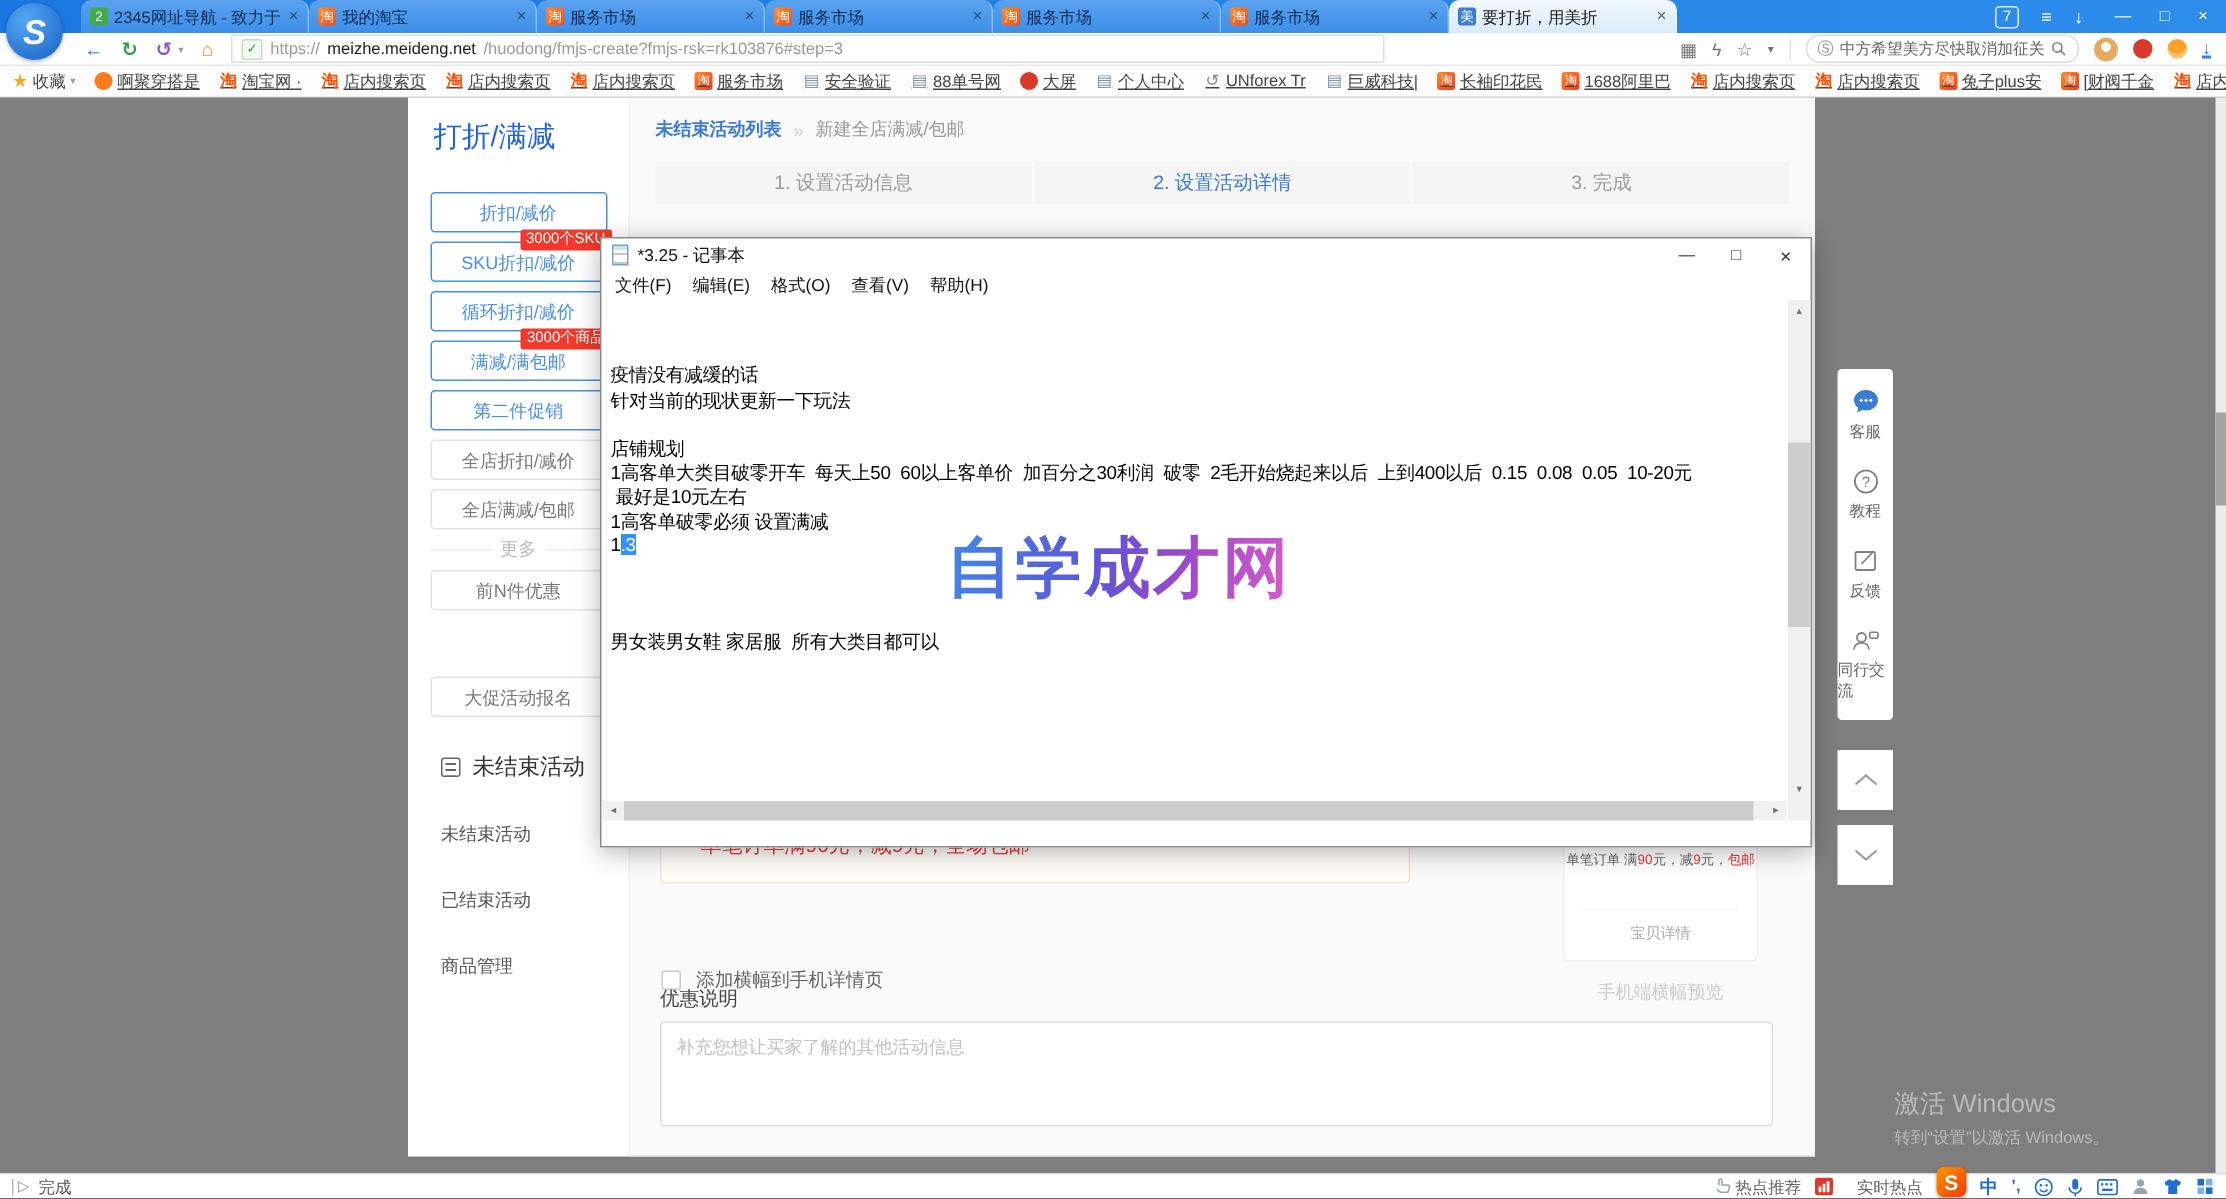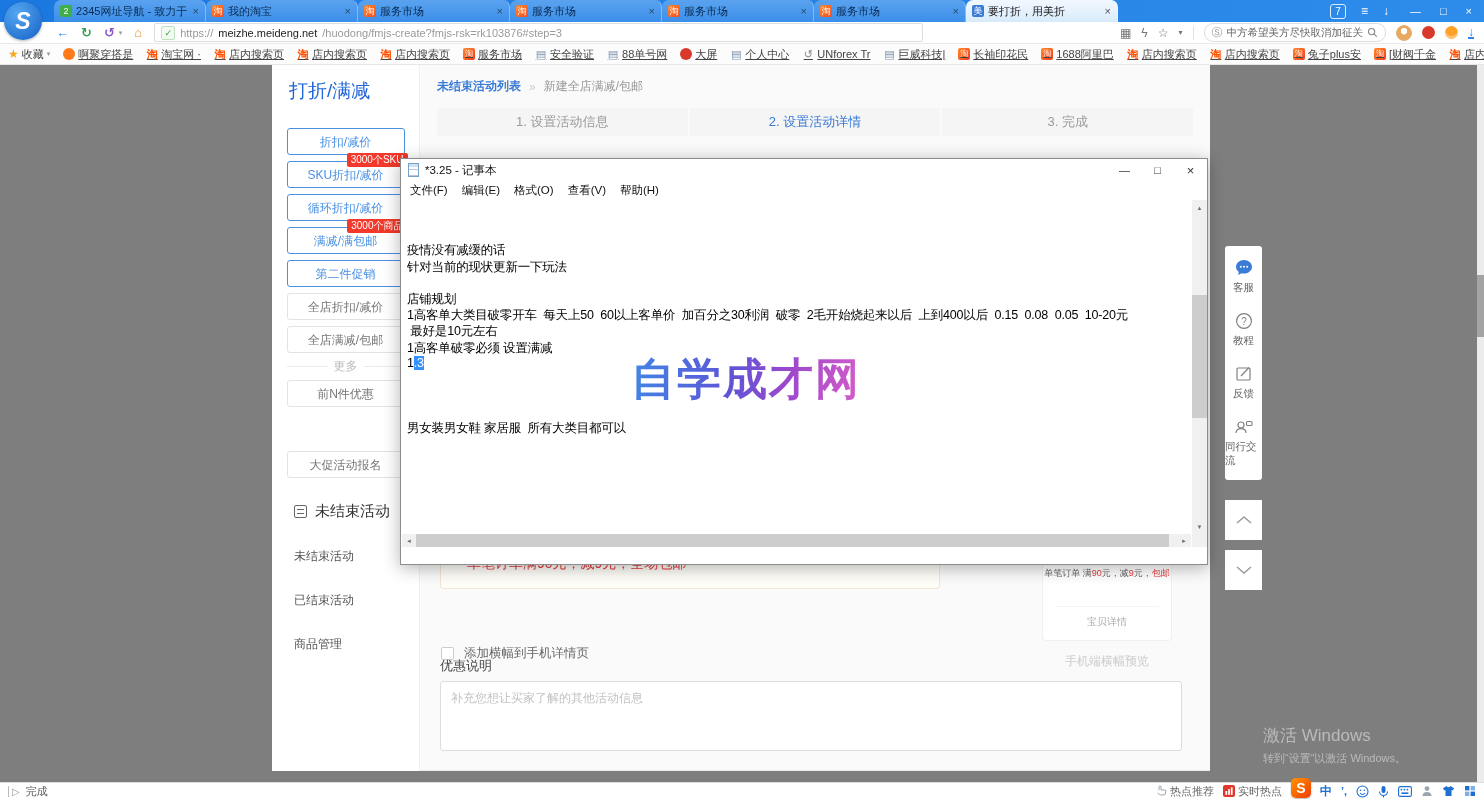--- a/index.html
+++ b/index.html
@@ -599,21 +599,21 @@
   <div class="abs bottombar">
     <span class="done-ic">▷</span>
     <span>完成</span>
     <div class="bb-right">
       <span style="display:flex;align-items:center;gap:3px;">
         <svg width="12" height="12" viewBox="0 0 12 12">
             <path d="M4 5.2V2a1 1 0 0 1 2 0v3h4.1c.5 0 .9.5.8 1l-.6 3c-.1.5-.6.9-1.1.9H5.4c-.3 0-.6-.1-.8-.3L2.6 8" fill="none" stroke="#9aa4ad" stroke-width="1"></path>
           </svg>
         <span>热点推荐</span>
       </span>
-      <span style="display:flex;align-items:center;gap:3px;">
+      <span style="display:flex;align-items:center;gap:16px;">
         <svg width="12" height="12" viewBox="0 0 12 12">
             <rect width="12" height="12" rx="2" fill="#e0382c"></rect>
             <rect x="2.4" y="6" width="1.8" height="3.8" fill="#fff"></rect>
             <rect x="5.1" y="4.2" width="1.8" height="5.6" fill="#fff"></rect>
             <rect x="7.8" y="2.4" width="1.8" height="7.4" fill="#fff"></rect>
           </svg>
         <span>实时热点</span>
       </span>
       <span class="ime-s">S</span>
       <span class="ime-zh">中</span>

